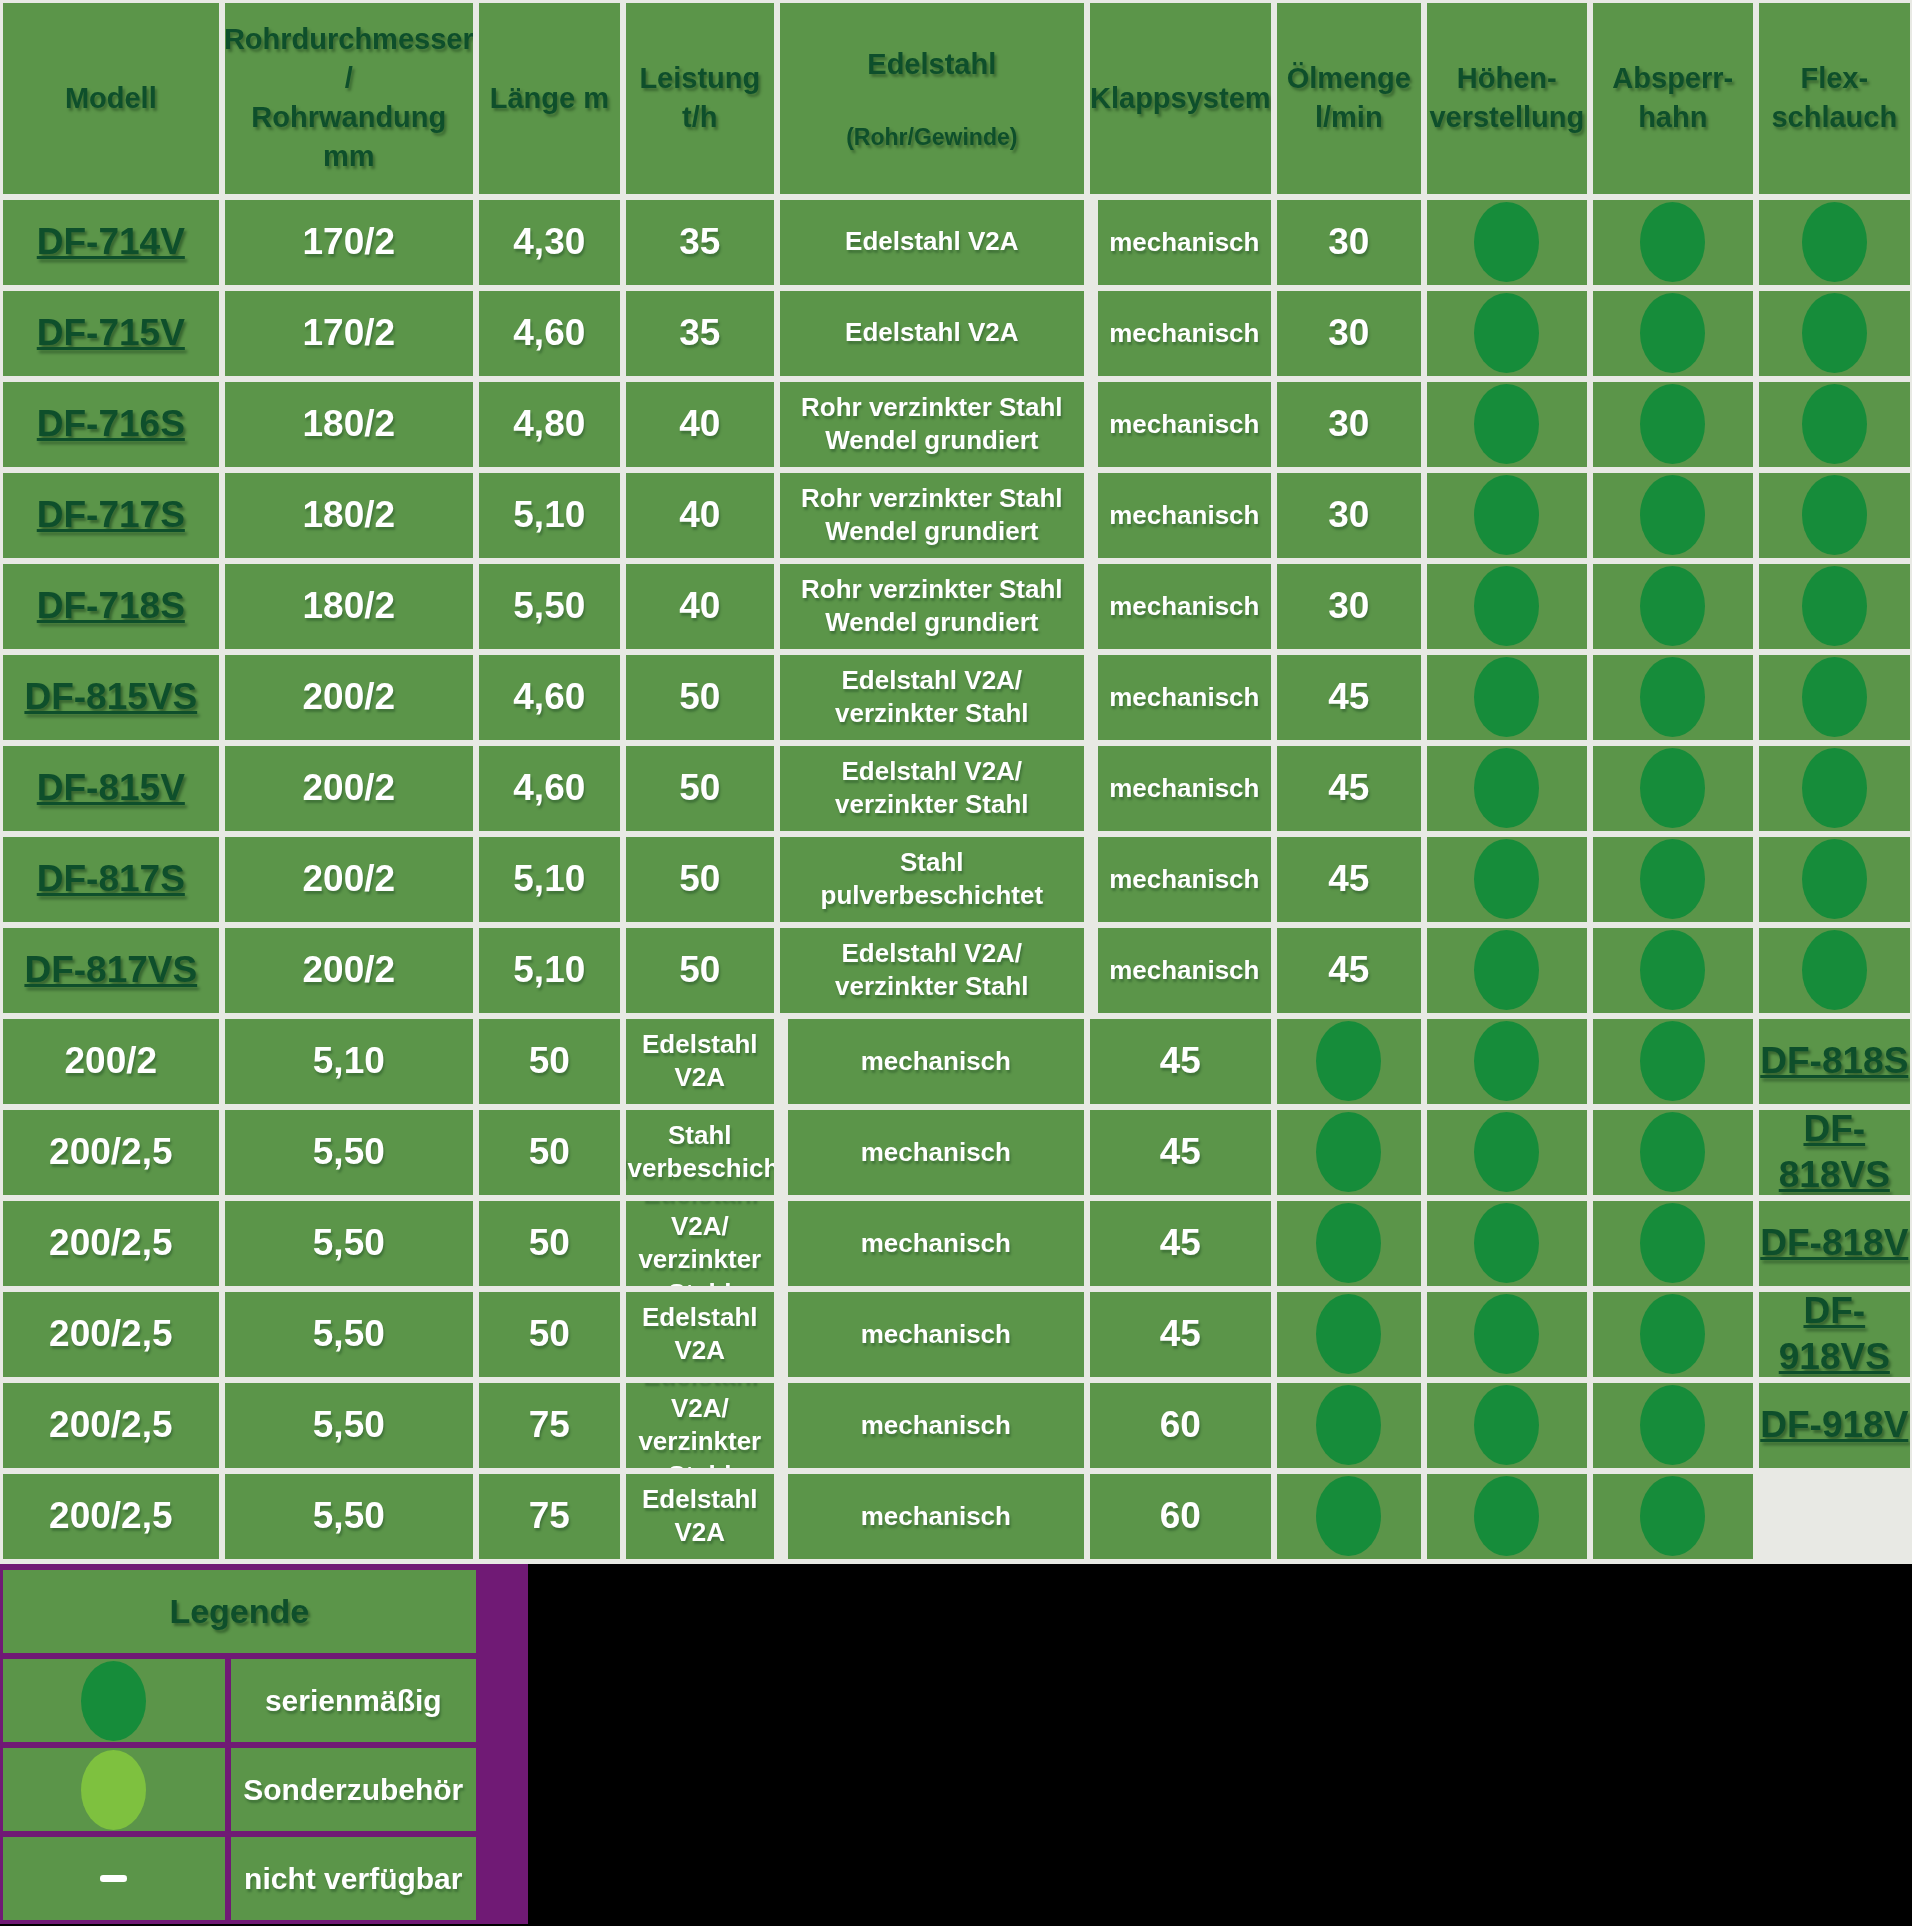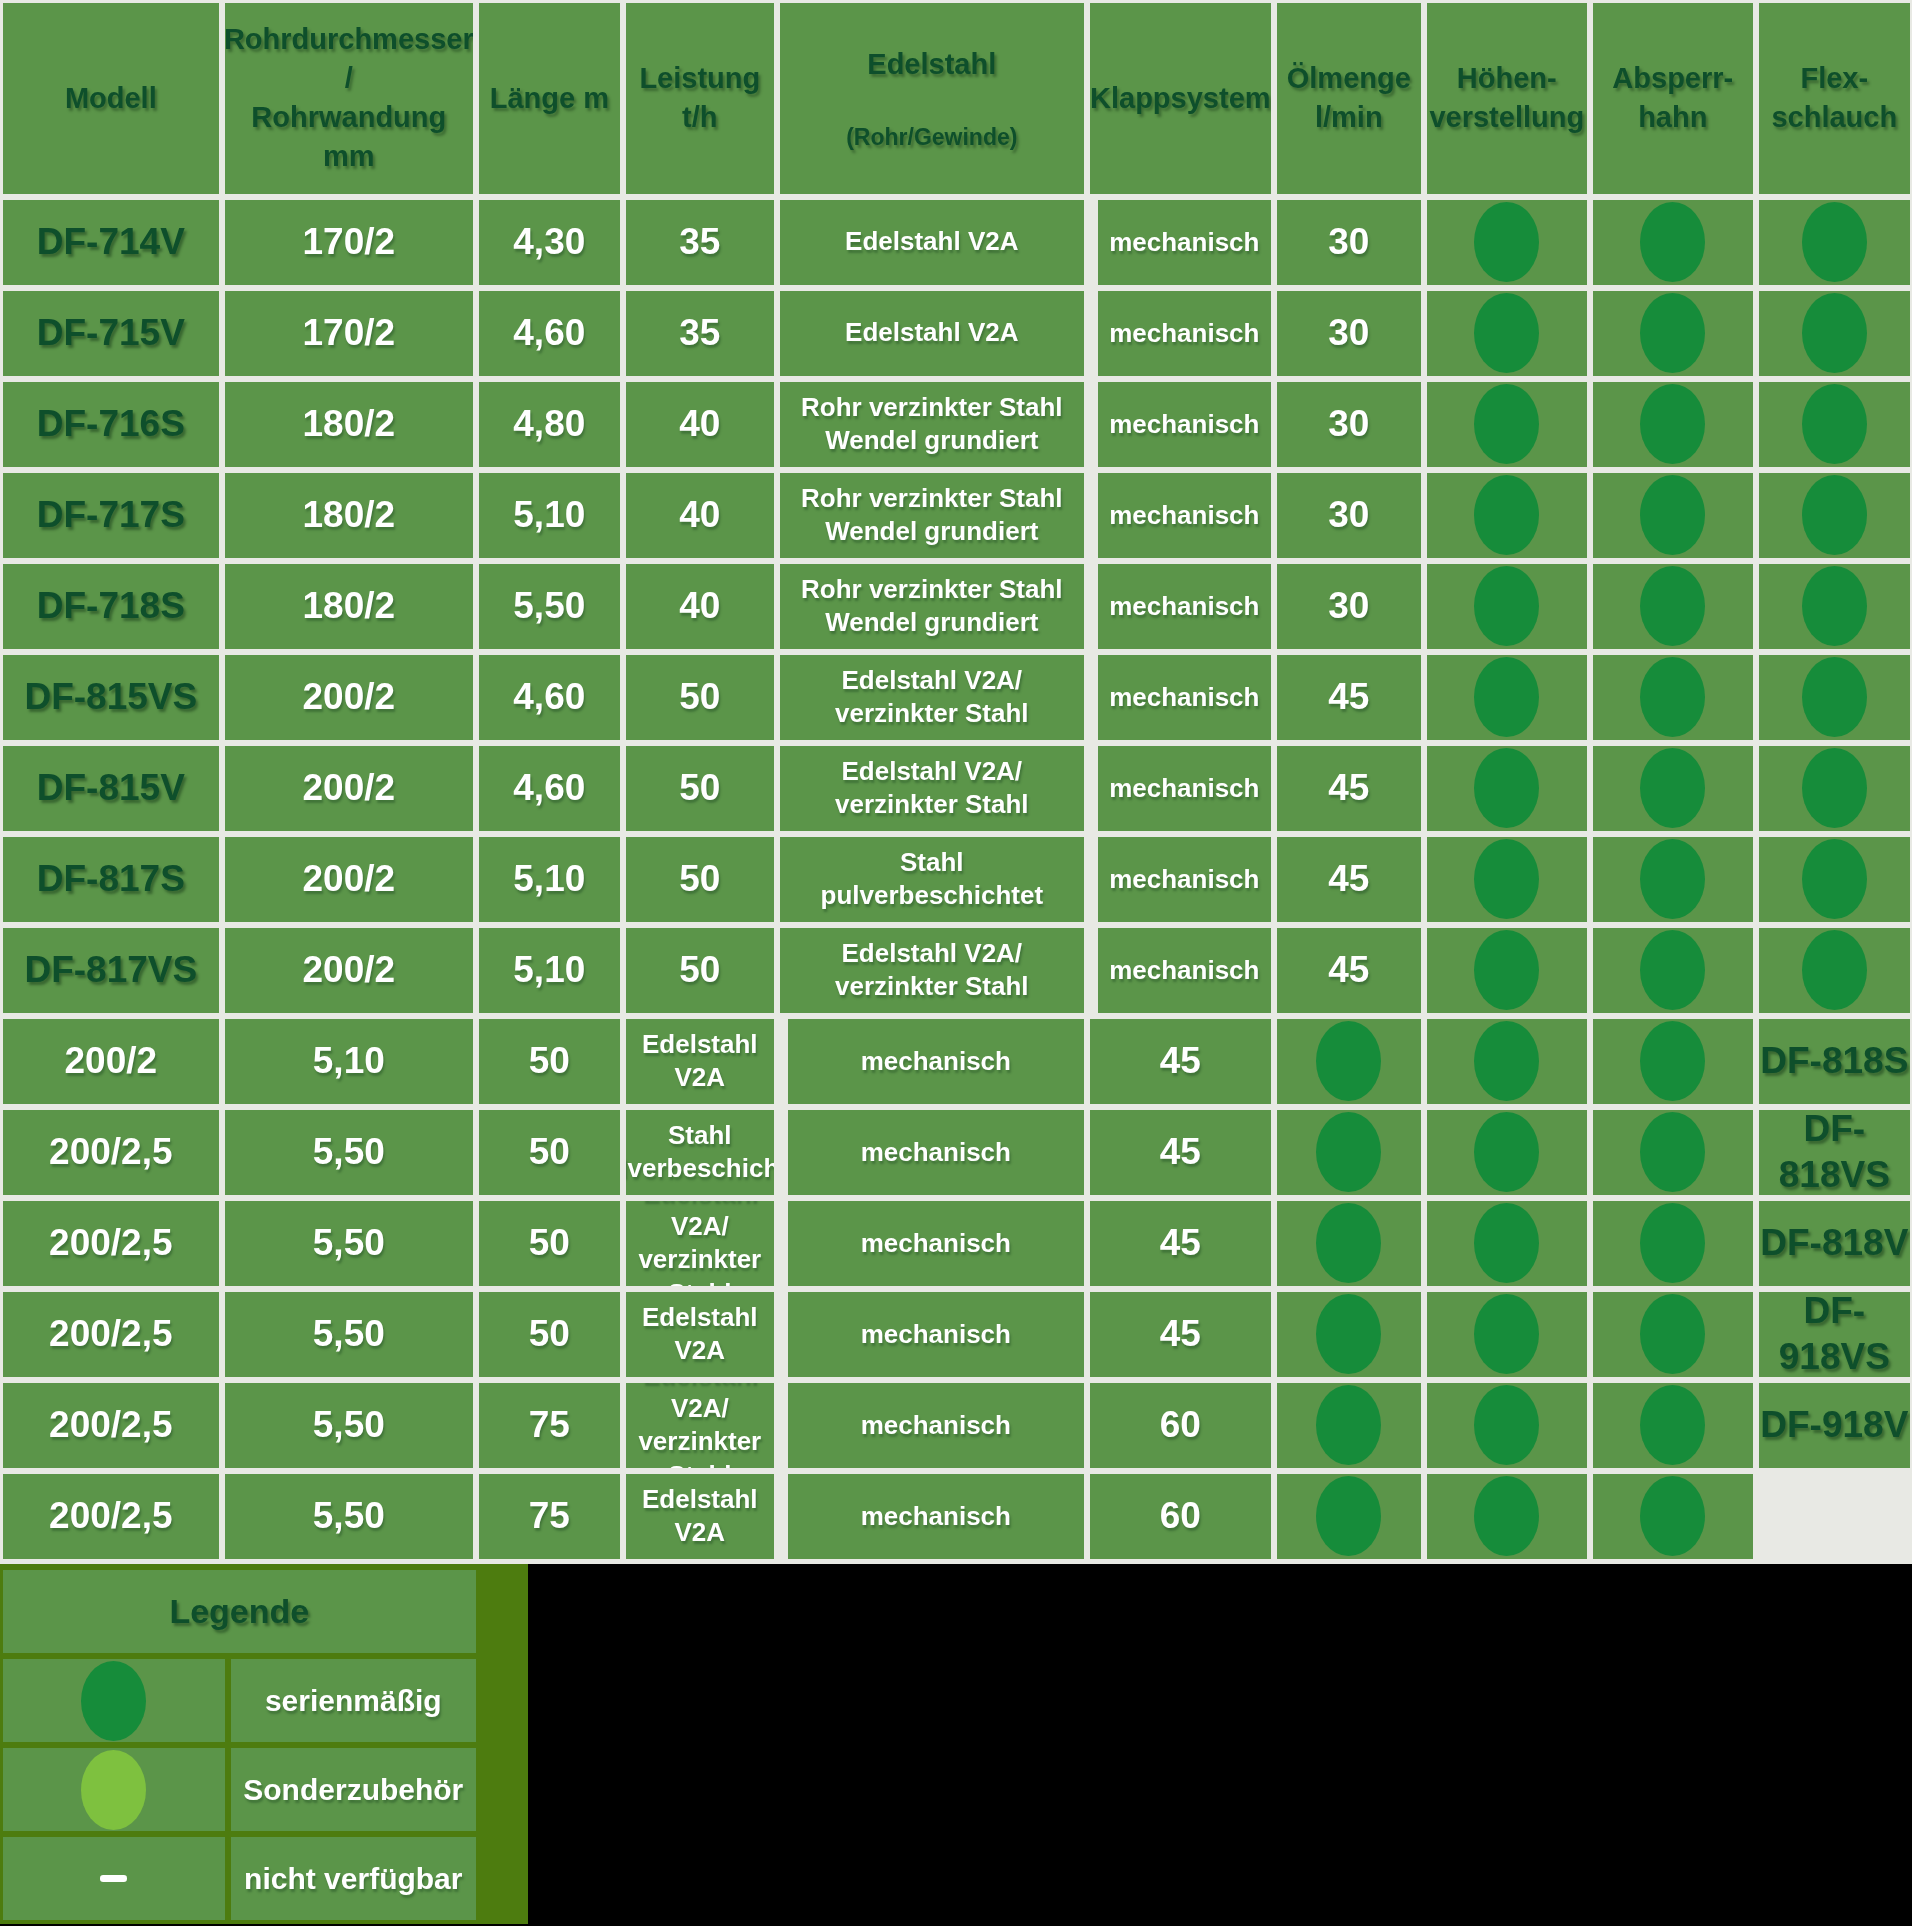--- a/index.html
+++ b/index.html
@@ -45,38 +45,39 @@
   .head-sub {
     display: block;
     font-size: 23px;
     line-height: 1.2;
   }
   .head-title { display: block; }
   .cell.model {
     color: #0e4f2b;
     font-size: 37px;
     text-shadow: 2.3px 3.2px 2.8px rgba(0,30,10,0.40);
+    text-decoration: underline;
   }
   .cell.num { font-size: 37px; }
   .cell.mat { font-size: 26px; line-height: 1.3; }
   .cell.klapp { font-size: 26px; margin-left: 8px; }
   .dot {
     display: block;
     width: 65px;
     height: 80px;
     border-radius: 50%;
   }
   .dot.standard { background: #168c3a; }
   .dot.optional { background: #7ec13f; }
   
   .legend-grid {
     box-sizing: border-box;
     width: 528px;
     height: 360px;
-    background: #4d7c0f;
+    background: #701a75;
     display: grid;
     grid-template-columns: 222px 245px;
     grid-template-rows: 83px 83px 83px 83px;
     gap: 6px;
     padding: 6px 2.8px 3.7px 2.8px;
   }
   .legend-title {
     grid-column: 1 / span 2;
     color: #0e4f2b;
     font-size: 34px;

